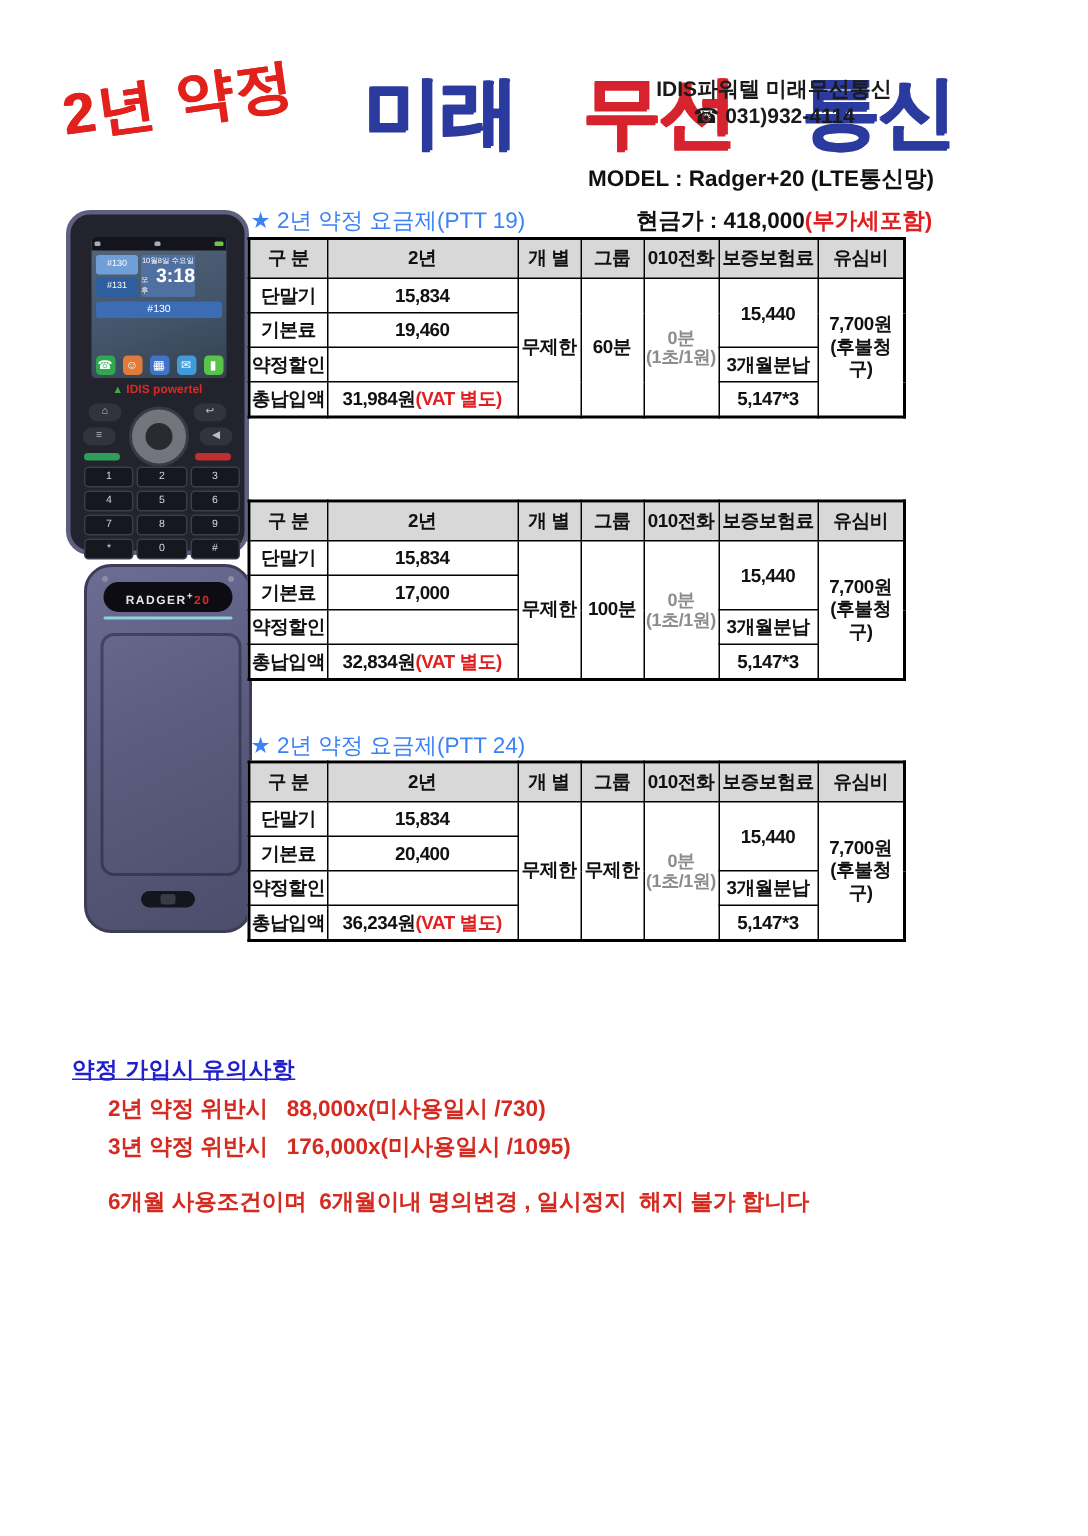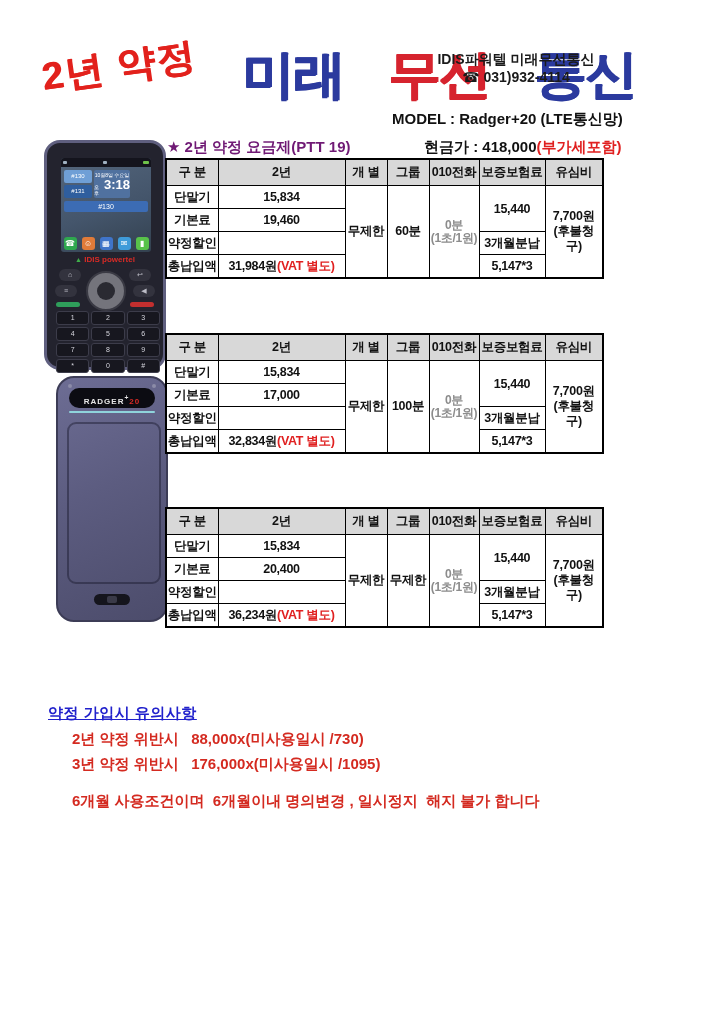--- a/index.html
+++ b/index.html
@@ -11,21 +11,21 @@
          text-shadow:1px 0 #e2211c;letter-spacing:2px;white-space:nowrap;}
   .brand{position:absolute;left:210px;top:40px;font-size:52px;font-weight:bold;
          letter-spacing:-1px;white-space:nowrap;}
   .brand span{text-shadow:1.6px 0 currentColor,0 1px currentColor;margin-right:12px;margin-left:32px;}
   .brand .b-blue{color:#2b3a9e;}
   .brand .b-red{color:#d6232e;}
   .contact{position:absolute;left:430px;top:50px;width:172px;text-align:center;
            font-size:14px;font-weight:bold;line-height:18px;color:#1a1a1a;}
   .model{position:absolute;left:392px;top:110px;font-size:15px;font-weight:bold;color:#111;}
   
-  .tbl-title{position:absolute;left:167px;font-size:15px;font-weight:bold;color:#701a75;white-space:nowrap;}
+  .tbl-title{position:absolute;left:167px;font-size:15px;font-weight:normal;color:#3b82f6;white-space:nowrap;}
   .cash-line{position:absolute;left:424px;top:138px;font-size:15px;font-weight:bold;white-space:nowrap;}
   .cash-line .red{color:#e02020;}
   table.ptable{position:absolute;left:165px;border-collapse:collapse;table-layout:fixed;
                width:437px;font-size:12.5px;font-weight:bold;background:#fff;border:2px solid #000;}
   table.ptable th,table.ptable td{border:1.4px solid #000;text-align:center;vertical-align:middle;
                padding:0;letter-spacing:-0.3px;overflow:hidden;}
   table.ptable th{background:#d8d8d8;height:25px;font-weight:bold;}
   table.ptable td{height:22px;}
   td.gray{color:#8c8c8c;line-height:13px;font-size:12px;}
   td.usim{word-break:break-all;line-height:15px;padding:0 2px;}
@@ -276,20 +276,21 @@
       <td>3개월분납</td>
     </tr>
     <tr>
       <td>총납입액</td>
       <td><span>32,834원</span><span class="red">(VAT 별도)</span></td>
       <td>5,147*3</td>
     </tr>
   </tbody>
     </table>
 
+  <div class="tbl-title" style="top:488px">★ 2년 약정 요금제(PTT 24)</div>
   <table class="ptable" style="top:507px">
     <colgroup>
         <col style="width:52px">
         <col style="width:127px">
         <col style="width:42px">
         <col style="width:42px">
         <col style="width:50px">
         <col style="width:66px">
         <col style="width:58px">
       </colgroup>

